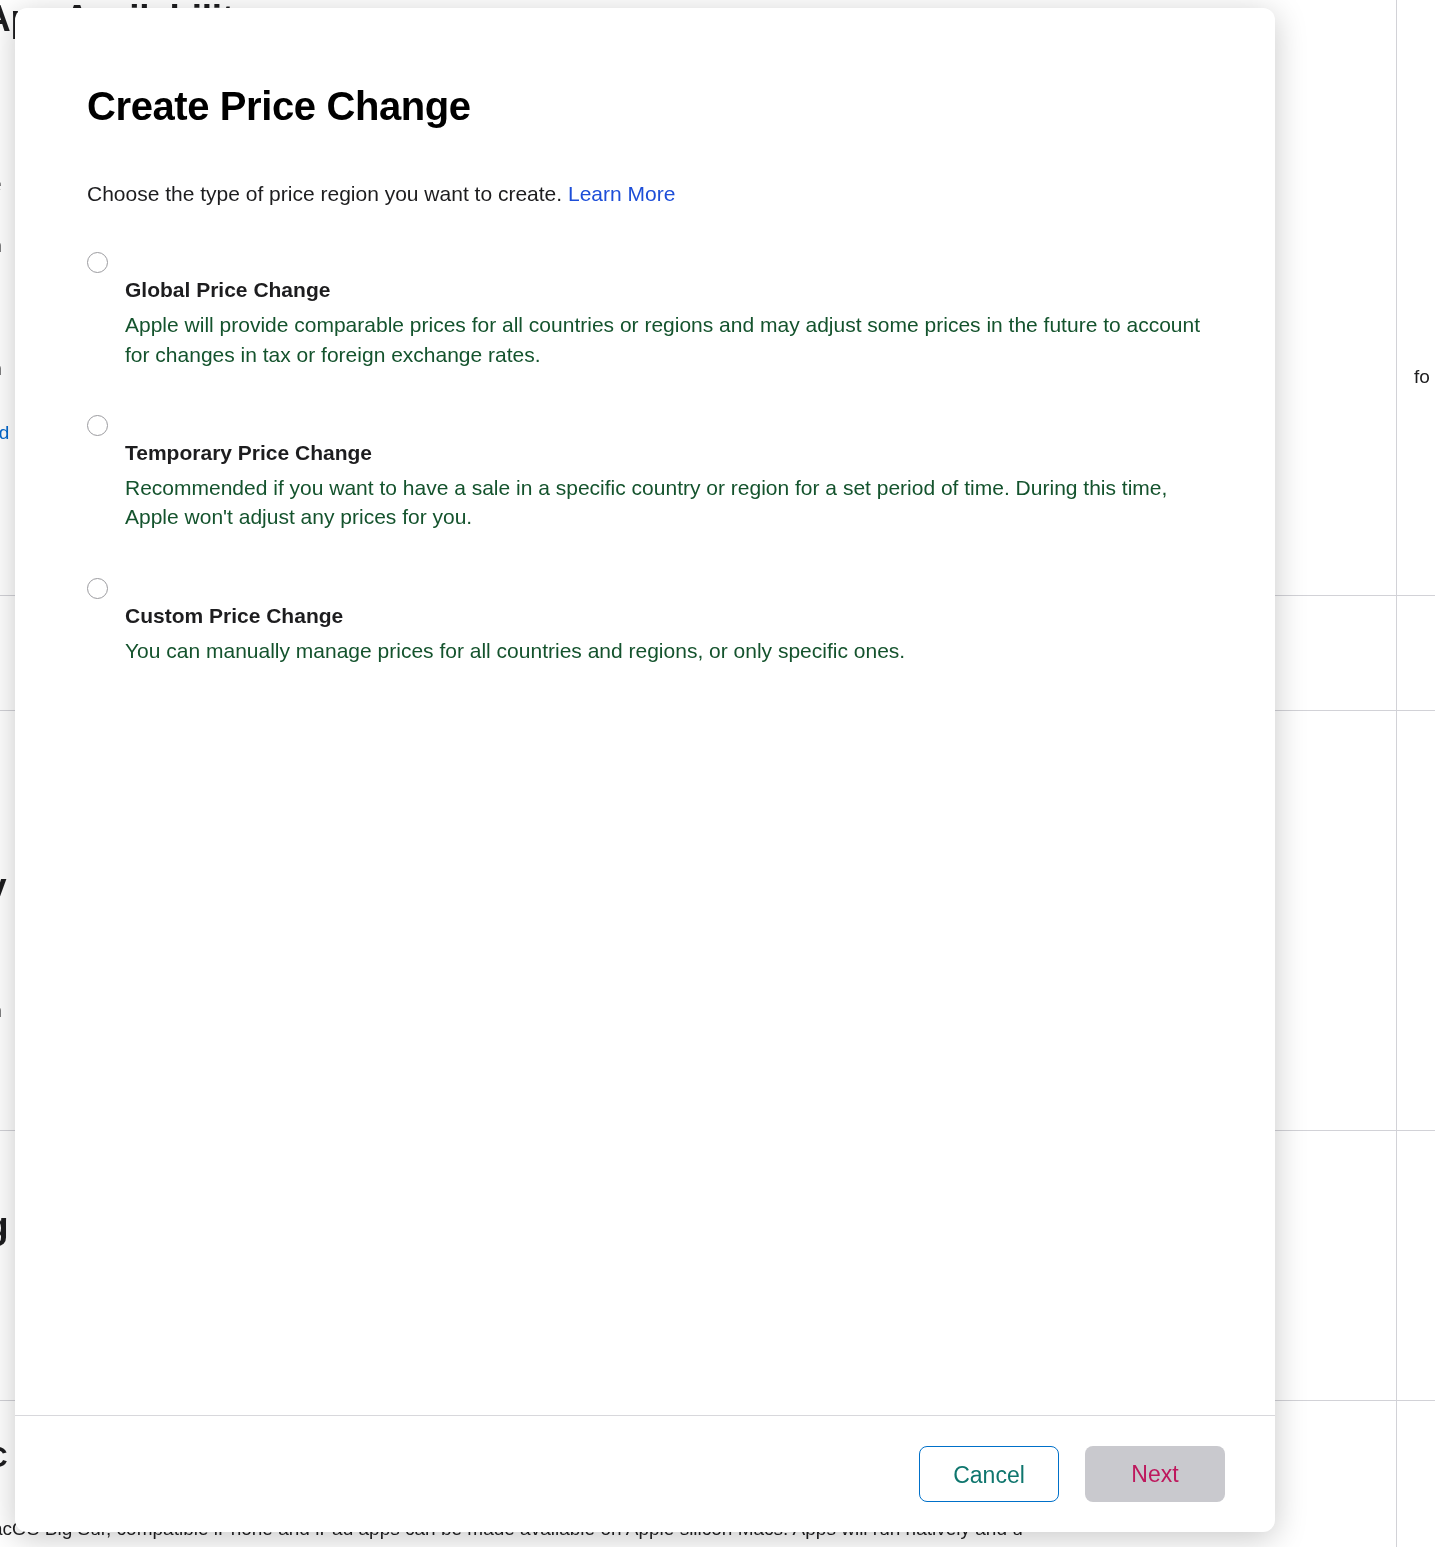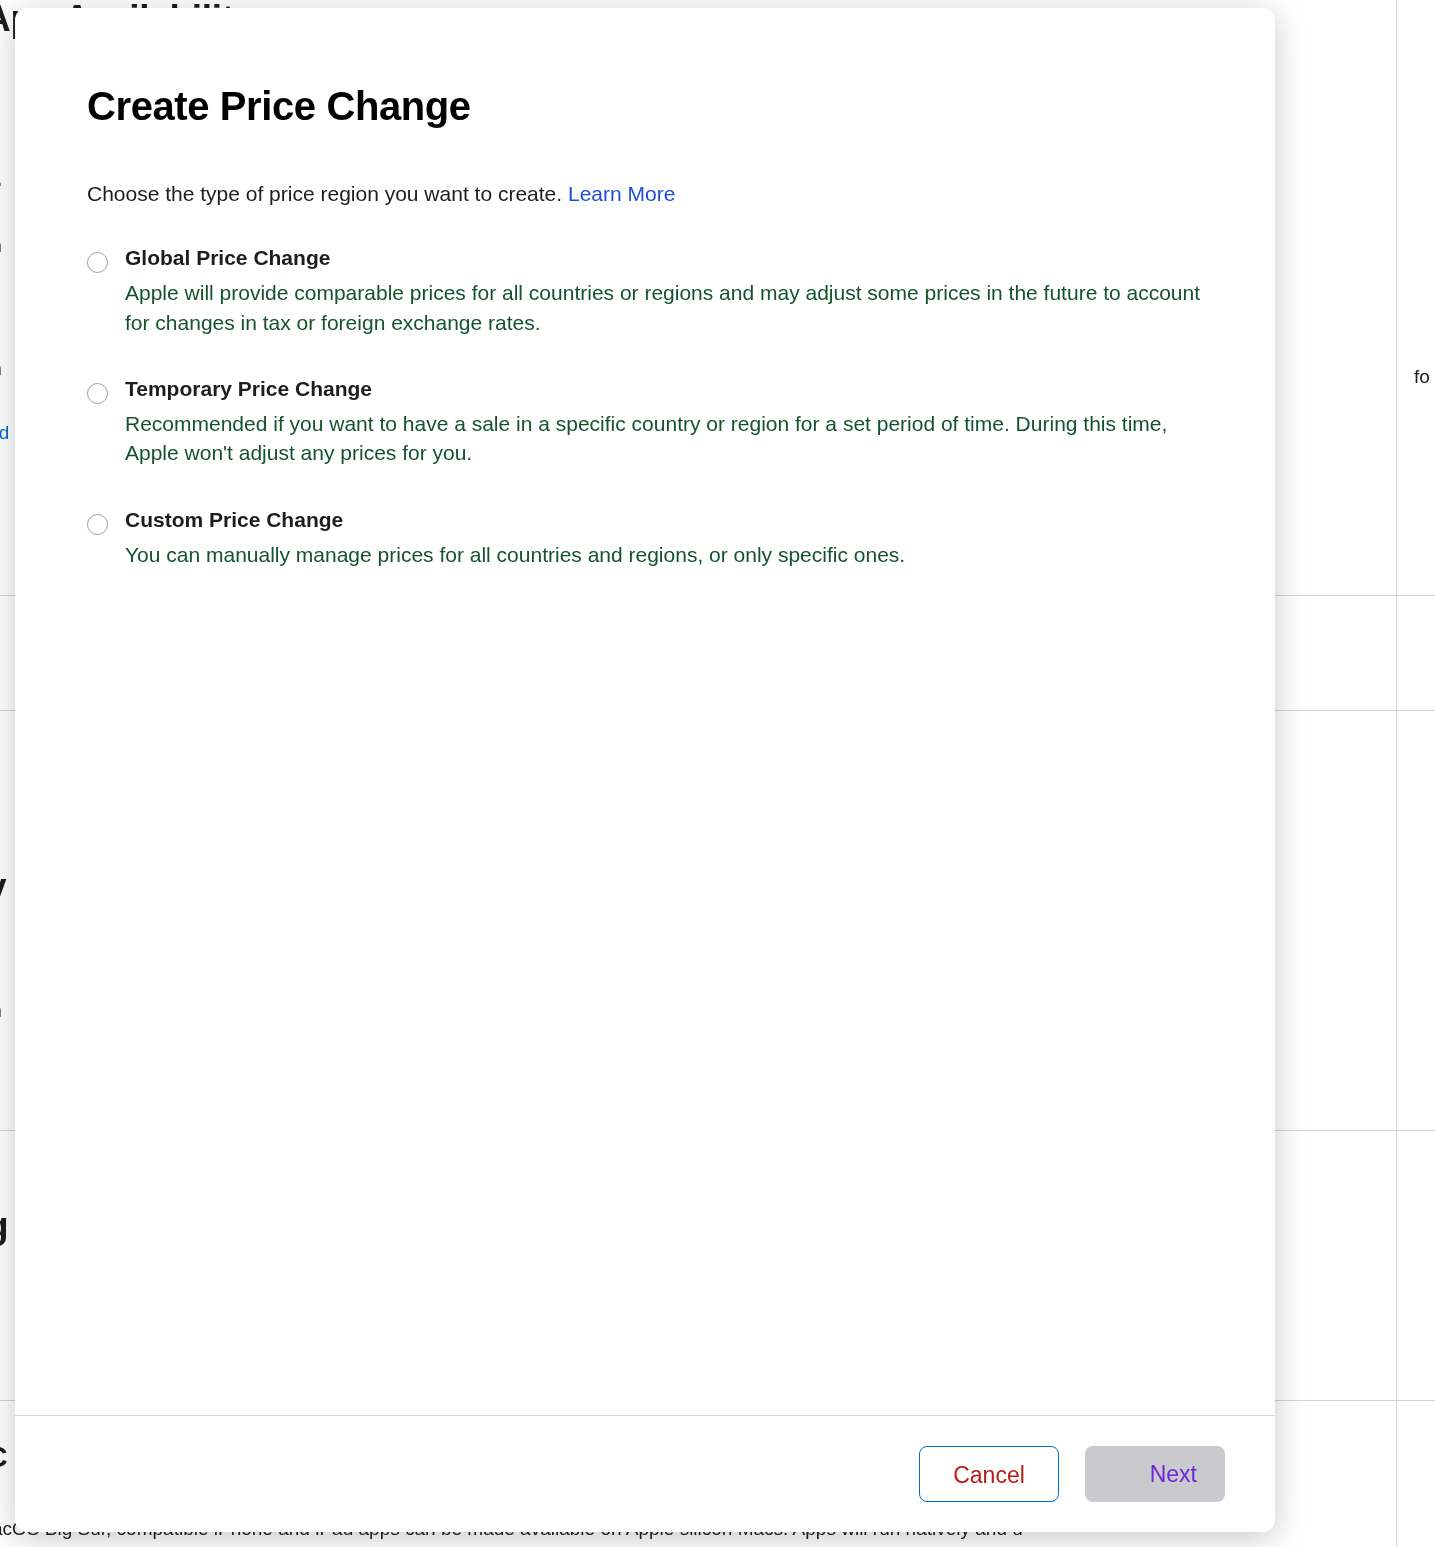--- a/index.html
+++ b/index.html
@@ -177,20 +177,21 @@
     border: 1.5px solid #9b9b9f;
     border-radius: 50%;
     background: #ffffff;
     margin-top: 8px;
     margin-right: 17px;
     box-sizing: border-box;
     cursor: pointer;
   }
   .option-text {
     flex: 1 1 auto;
+    margin-top: 32px;
   }
   .option-label {
     font-size: 21px;
     font-weight: bold;
     color: #1d1d1f;
     line-height: 1.35;
     margin-bottom: 5px;
     cursor: pointer;
   }
   .option-desc {
@@ -218,30 +219,29 @@
     padding: 0 28px;
     height: 56px;
     line-height: 56px;
     box-sizing: border-box;
     text-align: center;
     cursor: pointer;
     border: none;
   }
   .btn-cancel {
     background: #ffffff;
-    color: #b91c1c;
+    color: #0f766e;
     border: 1.5px solid #0070c9;
     min-width: 140px;
   }
   .btn-next {
     background: #c9c9ce;
-    color: #6d28d9;
+    color: #be185d;
     min-width: 140px;
     cursor: default;
-    text-align: right;
   }
 </style>
 </head>
 <body>
 
 <div class="bg-page">
   <div class="bg-heading-1">App Availability</div>
   <div class="bg-sub-1">e</div>
   <div class="bg-line-a">m</div>
 

